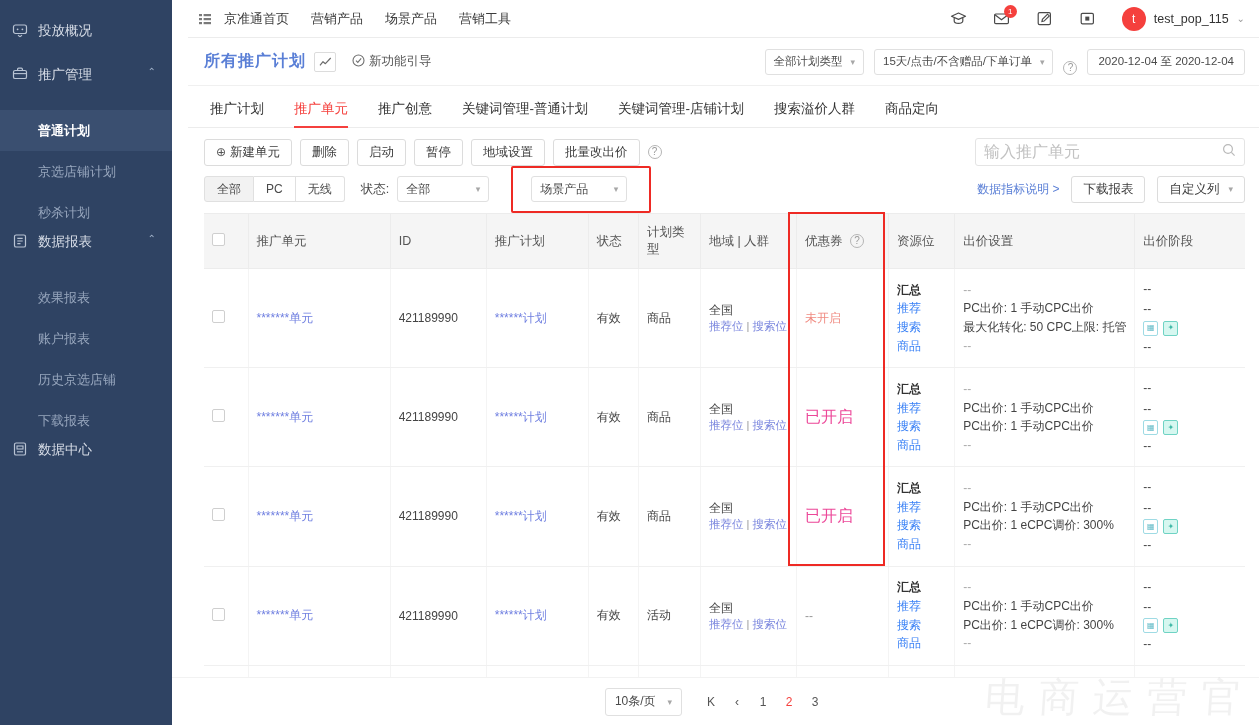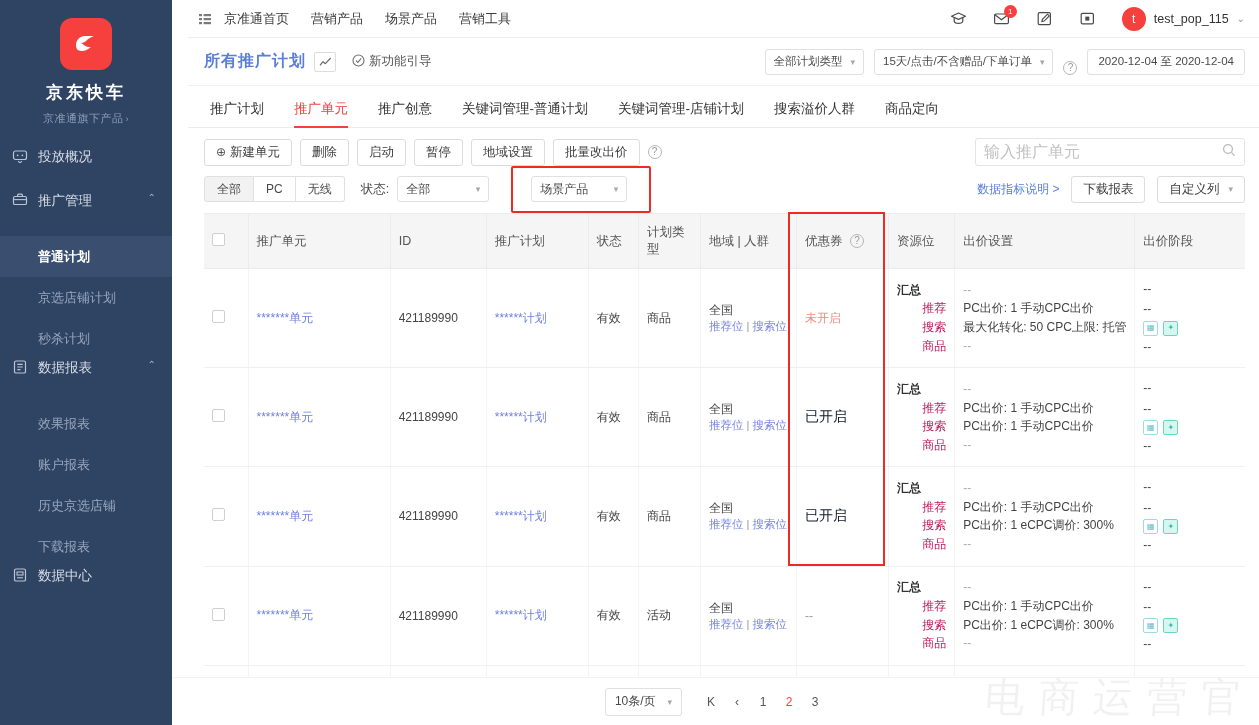--- a/index.html
+++ b/index.html
@@ -192,24 +192,24 @@
   table.grid th { border-right: 1px solid #ececec; }
   table.grid th:last-child { border-right: none; }
   .cb {
     width: 13px; height: 13px; border: 1px solid #cfcfcf; border-radius: 2px;
     background: #fff; display: inline-block; cursor: pointer;
   }
   .lnk { color: #6f7fe0; cursor: pointer; }
   .lnk-l { color: #7a86de; cursor: pointer; font-size: 11.5px; }
   .muted { color: #999; }
   .coupon-off { color: #f08a80; font-size: 12px; }
-  .coupon-on  { color: #0f172a; font-size: 14px; }
+  .coupon-on  { color: #ec4899; font-size: 16px; }
   .stack { line-height: 1.55; }
   .stack .sum { color: #333; font-weight: bold; }
-  .stack .lbl { color: #be185d; text-align: right; }
+  .stack .lbl { color: #3b82f6; }
   .bid { line-height: 1.55; color: #7a86de; font-size: 11.5px; white-space: nowrap; }
   .bid .dash { color: #aaa; }
   .phase { line-height: 1.7; color: #aaa; font-size: 11.5px; }
   .mini-icons { display: flex; gap: 5px; margin: 1px 0; }
   .mini {
     width: 15px; height: 15px; border-radius: 2px; font-size: 8px;
     display:flex; align-items:center; justify-content:center; cursor:pointer;
   }
   .mini.a { border: 1px solid #9fdbe4; color: #5fb9c6; background: #fff; }
   .mini.b { border: 1px solid #6fd3c4; color: #3fb8a6; background: #d6f7f0; }
@@ -243,31 +243,20 @@
     pointer-events: none; white-space: nowrap; z-index: 30;
     transform: skewX(-4deg);
   }
 </style>
 </head>
 <body>
 
 <div id="app">
 
   <aside class="sidebar">
-    <div class="brand">
-      <div class="brand-logo">
-        <svg width="34" height="34" viewBox="0 0 34 34" aria-hidden="true">
-          <path d="M7 18c0-5 4-9 9-9h9c0 0-5 2-7 4-1.6 1.6-3 3-6 3h-2c2 0 3 .4 4 1.2 1.5 1.2 3.2 2.8 6 2.8h2c-3 2-5 4-9 4-5 0-6-3-6-6z" fill="#ffffff"></path>
-        </svg>
-      </div>
-      <div class="brand-title">京东快车</div>
-      <div class="brand-sub">
-        <span>京准通旗下产品</span><span class="arr">›</span>
-      </div>
-    </div>
 
     <nav class="nav">
       <div class="nav-group-head">
         <span class="ico">
           <svg width="16" height="16" viewBox="0 0 16 16">
               <rect x="1.5" y="3" width="13" height="8.5" rx="2" fill="none" stroke="currentColor" stroke-width="1.2"></rect>
               <circle cx="5.6" cy="7.3" r="0.9" fill="currentColor"></circle>
               <circle cx="10.4" cy="7.3" r="0.9" fill="currentColor"></circle>
               <path d="M6 13.2l2 1.4 2-1.4" fill="none" stroke="currentColor" stroke-width="1.1"></path>
             </svg>

